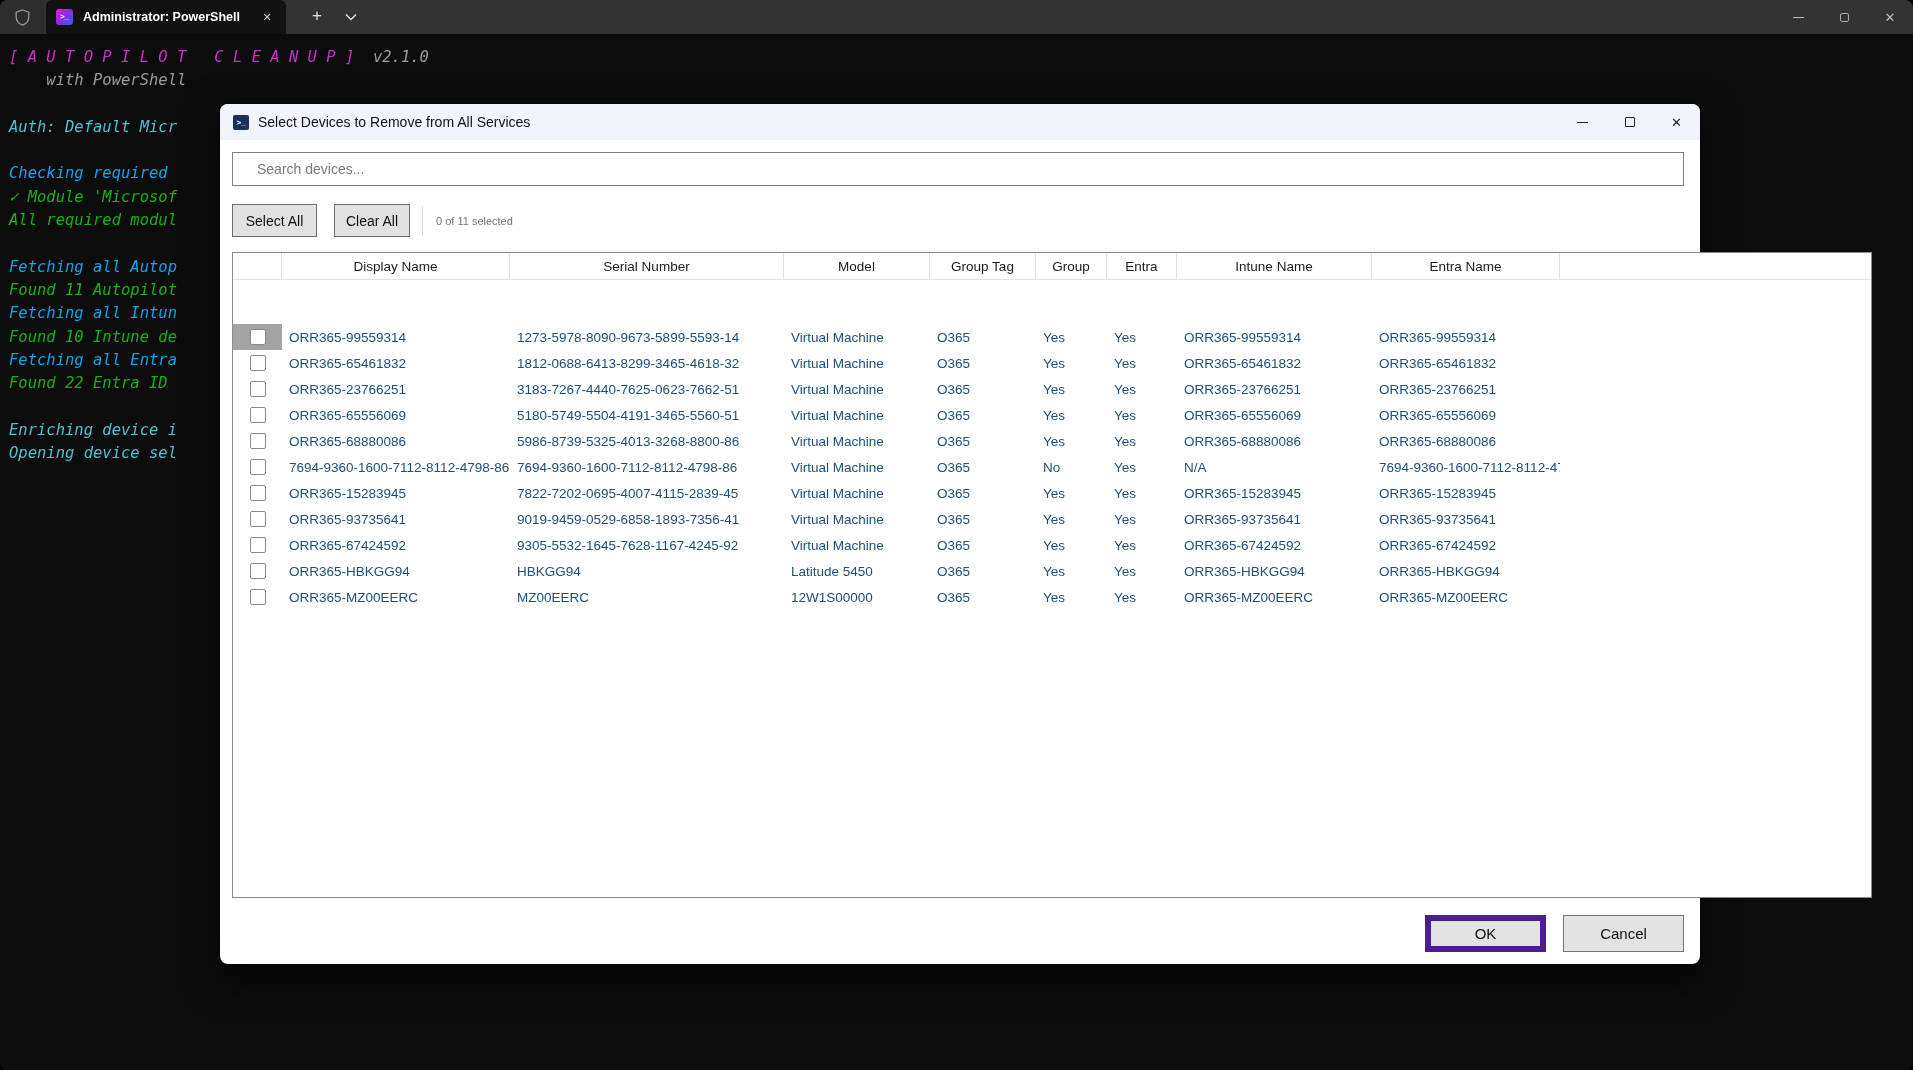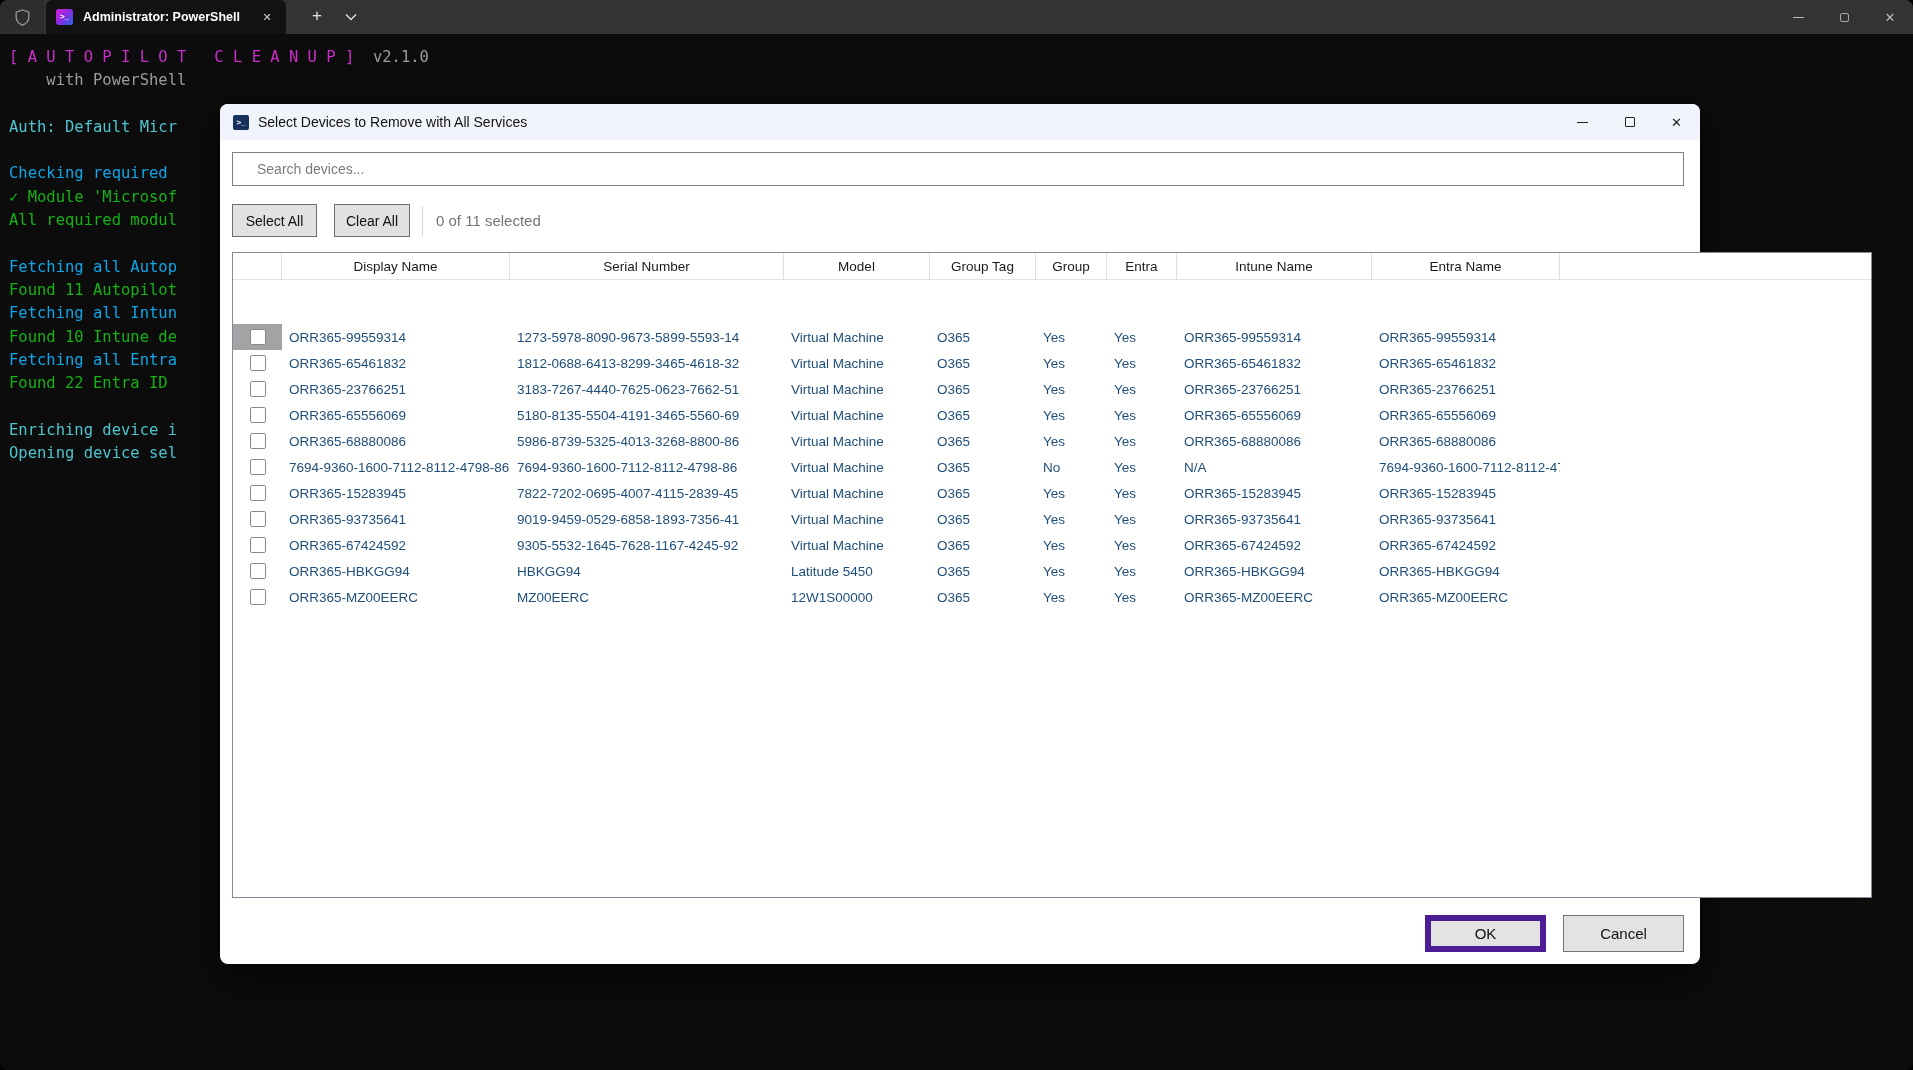--- a/index.html
+++ b/index.html
@@ -34,21 +34,21 @@
   .min-glyph { display:block; width:11px; height:0; border-top:1px solid #b9b9b9; }
   .restore-glyph { position:relative; width:9px; height:9px; border:1px solid #a8a8a8;
                    border-radius:2px; background:#333; }
   .restore-glyph::before { content:""; position:absolute; left:2px; top:-4px; width:9px; height:9px;
                    border:1px solid #a8a8a8; border-radius:2px; z-index:-1; }
 
   
   .term-out { position:absolute; left:0; top:34px; right:0; bottom:0; background:#0c0c0c;
               padding:12px 0 0 9px; font-family:"DejaVu Sans Mono", monospace;
               font-size:15.5px; line-height:23.3px; white-space:pre; }
-  .tline { height:23.3px; }
+  .tline { height:23.3px;font-style:italic; }
   .c-magenta { color:#CB2ECB; }
   .c-gray    { color:#9C9C9C; }
   .c-cyan    { color:#4FC4CF; }
   .c-cream   { color:#0ea5e9; }
   .c-green   { color:#16B116; }
 
   
   .dialog { position:absolute; left:220px; top:104px; width:1480px; height:860px;
             background:#ffffff; border-radius:8px;
             box-shadow:0 14px 40px rgba(0,0,0,.6), 0 0 0 1px rgba(0,0,0,.25); }
@@ -69,21 +69,21 @@
                 color:#222; outline:none; font-family:"Liberation Sans", sans-serif; }
   .search-box::placeholder { color:#7b7b7b; }
 
   .toolbar { position:absolute; left:12px; top:100px; height:33px; display:flex; align-items:center; }
   .btn { height:33px; background:#e1e1e1; border:1px solid #6e6e6e; font-size:14px; color:#111;
          display:flex; align-items:center; justify-content:center;
          font-family:"Liberation Sans", sans-serif; }
   .btn-select-all { width:85px; }
   .btn-clear-all { width:76px; margin-left:17px; }
   .tb-sep { width:1px; height:30px; background:#d6d6d6; margin-left:12px; }
-  .sel-status { margin-left:13px; font-size:15px; color:#757575; }
+  .sel-status { margin-left:13px; font-size:11px; color:#757575; }
 
   
   .dev-table { position:absolute; left:12px; top:148px; width:1640px; height:646px;
                border:1px solid #848b98; background:#fff; overflow:hidden; }
   .ghead { display:flex; height:27px; border-bottom:1px solid #e3e3e3; background:#fff; }
   .hcell { height:26px; display:flex; align-items:center; justify-content:center;
            font-size:13.5px; color:#1b1b1b; border-right:1px solid #dcdfe3;
            white-space:nowrap; overflow:hidden; }
   .i-0 { width:49px; flex:none; }
   .i-1 { width:228px; flex:none; }
@@ -142,21 +142,21 @@
       </div>
       <div class="win-btn">✕</div>
     </div>
   </div>
 
   <div class="term-out" id="term-out"><div class="tline"><span class="c-magenta">[ A U T O P I L O T   C L E A N U P ]</span><span class="c-gray">  v2.1.0</span></div><div class="tline"><span class="c-gray">    with PowerShell</span></div><div class="tline">&nbsp;</div><div class="tline"><span class="c-cyan">Auth: Default Micr</span></div><div class="tline">&nbsp;</div><div class="tline"><span class="c-cream">Checking required </span></div><div class="tline"><span class="c-green">✓ Module 'Microsof</span></div><div class="tline"><span class="c-green">All required modul</span></div><div class="tline">&nbsp;</div><div class="tline"><span class="c-cream">Fetching all Autop</span></div><div class="tline"><span class="c-green">Found 11 Autopilot</span></div><div class="tline"><span class="c-cream">Fetching all Intun</span></div><div class="tline"><span class="c-green">Found 10 Intune de</span></div><div class="tline"><span class="c-cream">Fetching all Entra</span></div><div class="tline"><span class="c-green">Found 22 Entra ID </span></div><div class="tline">&nbsp;</div><div class="tline"><span class="c-cyan">Enriching device i</span></div><div class="tline"><span class="c-cyan">Opening device sel</span></div></div>
 
   <div class="dialog">
     <div class="dlg-titlebar">
       <span class="dlg-ps-ico">&gt;_</span>
-      <span class="dlg-title">Select Devices to Remove with All Services</span>
+      <span class="dlg-title">Select Devices to Remove from All Services</span>
       <div class="dlg-controls">
         <div class="dlg-btn">
           <span class="dlg-min"></span>
         </div>
         <div class="dlg-btn">
           <span class="dlg-max"></span>
         </div>
         <div class="dlg-btn">✕</div>
       </div>
     </div>
@@ -258,21 +258,21 @@
             <div class="cell c-iname">ORR365-23766251</div>
             <div class="cell c-ename">ORR365-23766251</div>
             <div class="cell c-trail"></div>
           </div>
 
           <div class="trow i-3">
             <div class="cell c-cb">
               <span class="checkbox"></span>
             </div>
             <div class="cell c-disp">ORR365-65556069</div>
-            <div class="cell c-serial">5180-8135-5504-4191-3465-5560-69</div>
+            <div class="cell c-serial">5180-5749-5504-4191-3465-5560-51</div>
             <div class="cell c-model">Virtual Machine</div>
             <div class="cell c-gt">O365</div>
             <div class="cell c-intune">Yes</div>
             <div class="cell c-entra">Yes</div>
             <div class="cell c-iname">ORR365-65556069</div>
             <div class="cell c-ename">ORR365-65556069</div>
             <div class="cell c-trail"></div>
           </div>
 
           <div class="trow i-4">

